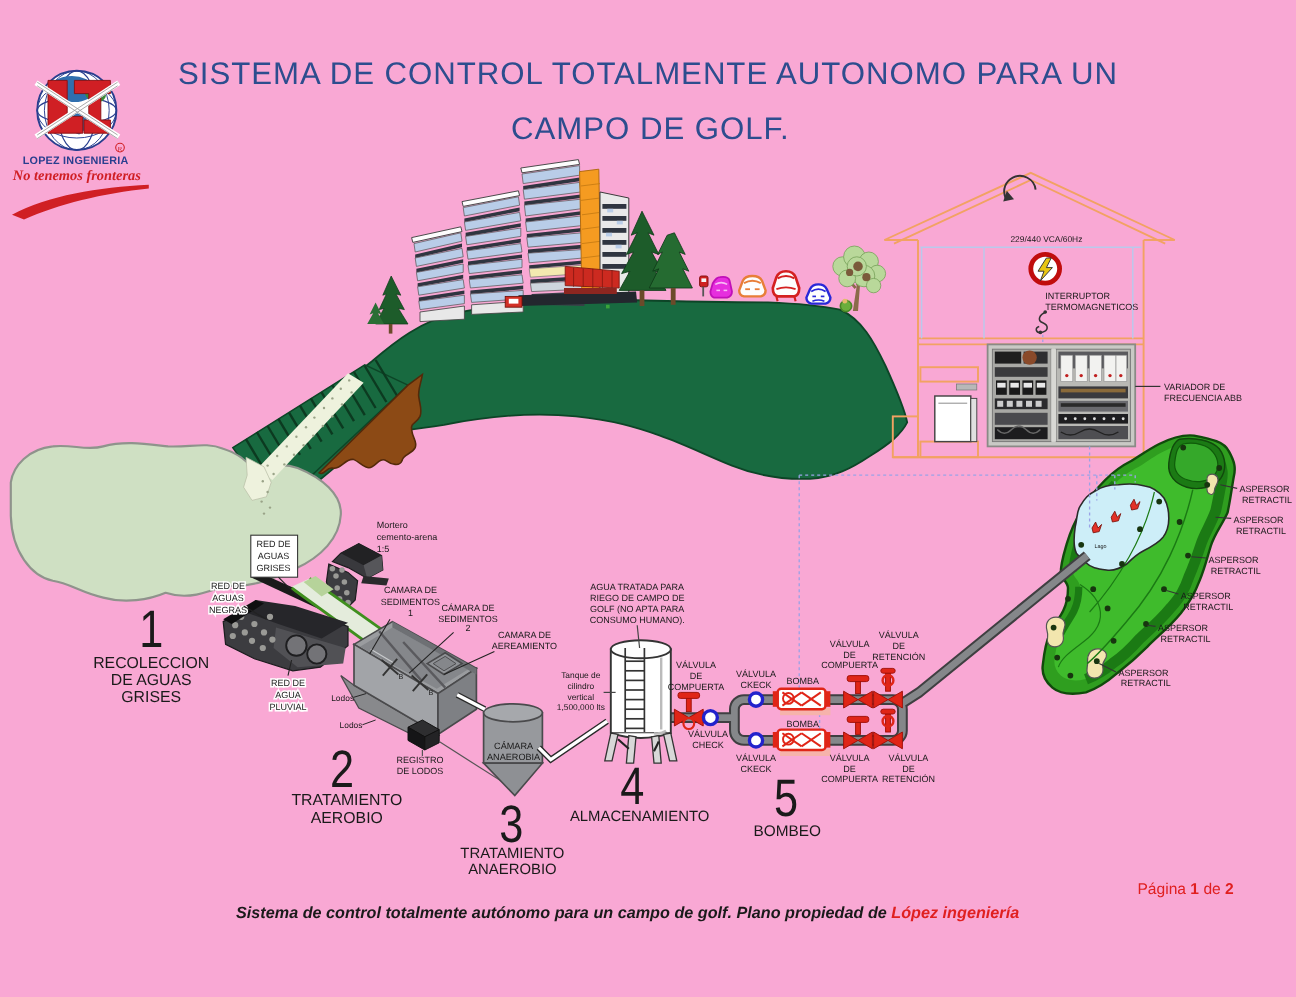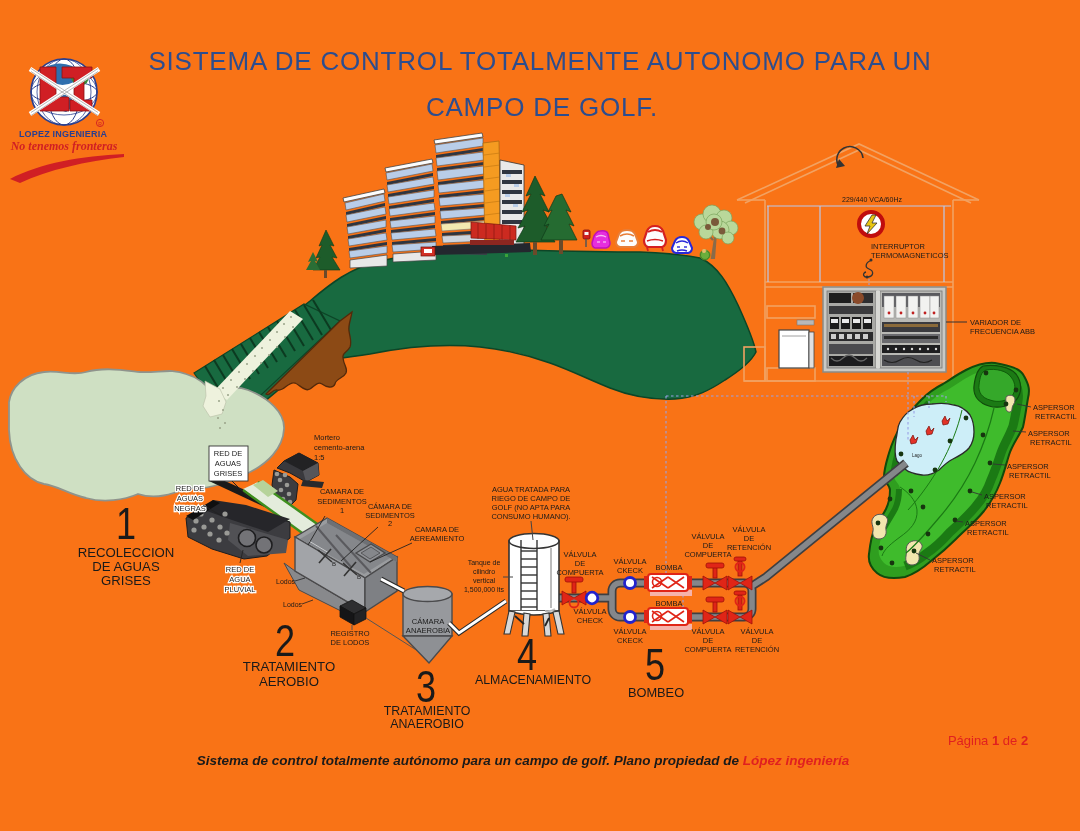--- a/index.html
+++ b/index.html
@@ -1,16 +1,16 @@
 <!DOCTYPE html>
 <html><head>
 <meta charset="utf-8">
 <style>
 html,body{margin:0;padding:0;background:#ffffff;}
-#page{position:relative;width:1080px;height:831px;background:#f97316;overflow:hidden;font-family:"Liberation Sans",sans-serif;}
+#page{position:relative;width:1080px;height:831px;background:#f9a8d4;overflow:hidden;font-family:"Liberation Sans",sans-serif;}
 svg{position:absolute;top:0;left:0;}
 text{font-family:"Liberation Sans",sans-serif;fill:#1a1a1a;}
 .sm{font-size:7.5px;}
 .tiny{font-size:7px;}
 .lbl{font-size:13.2px;}
 </style>
 </head>
 <body>
 <div id="page">
 <svg width="1080" height="831" viewBox="0 0 1080 831">

